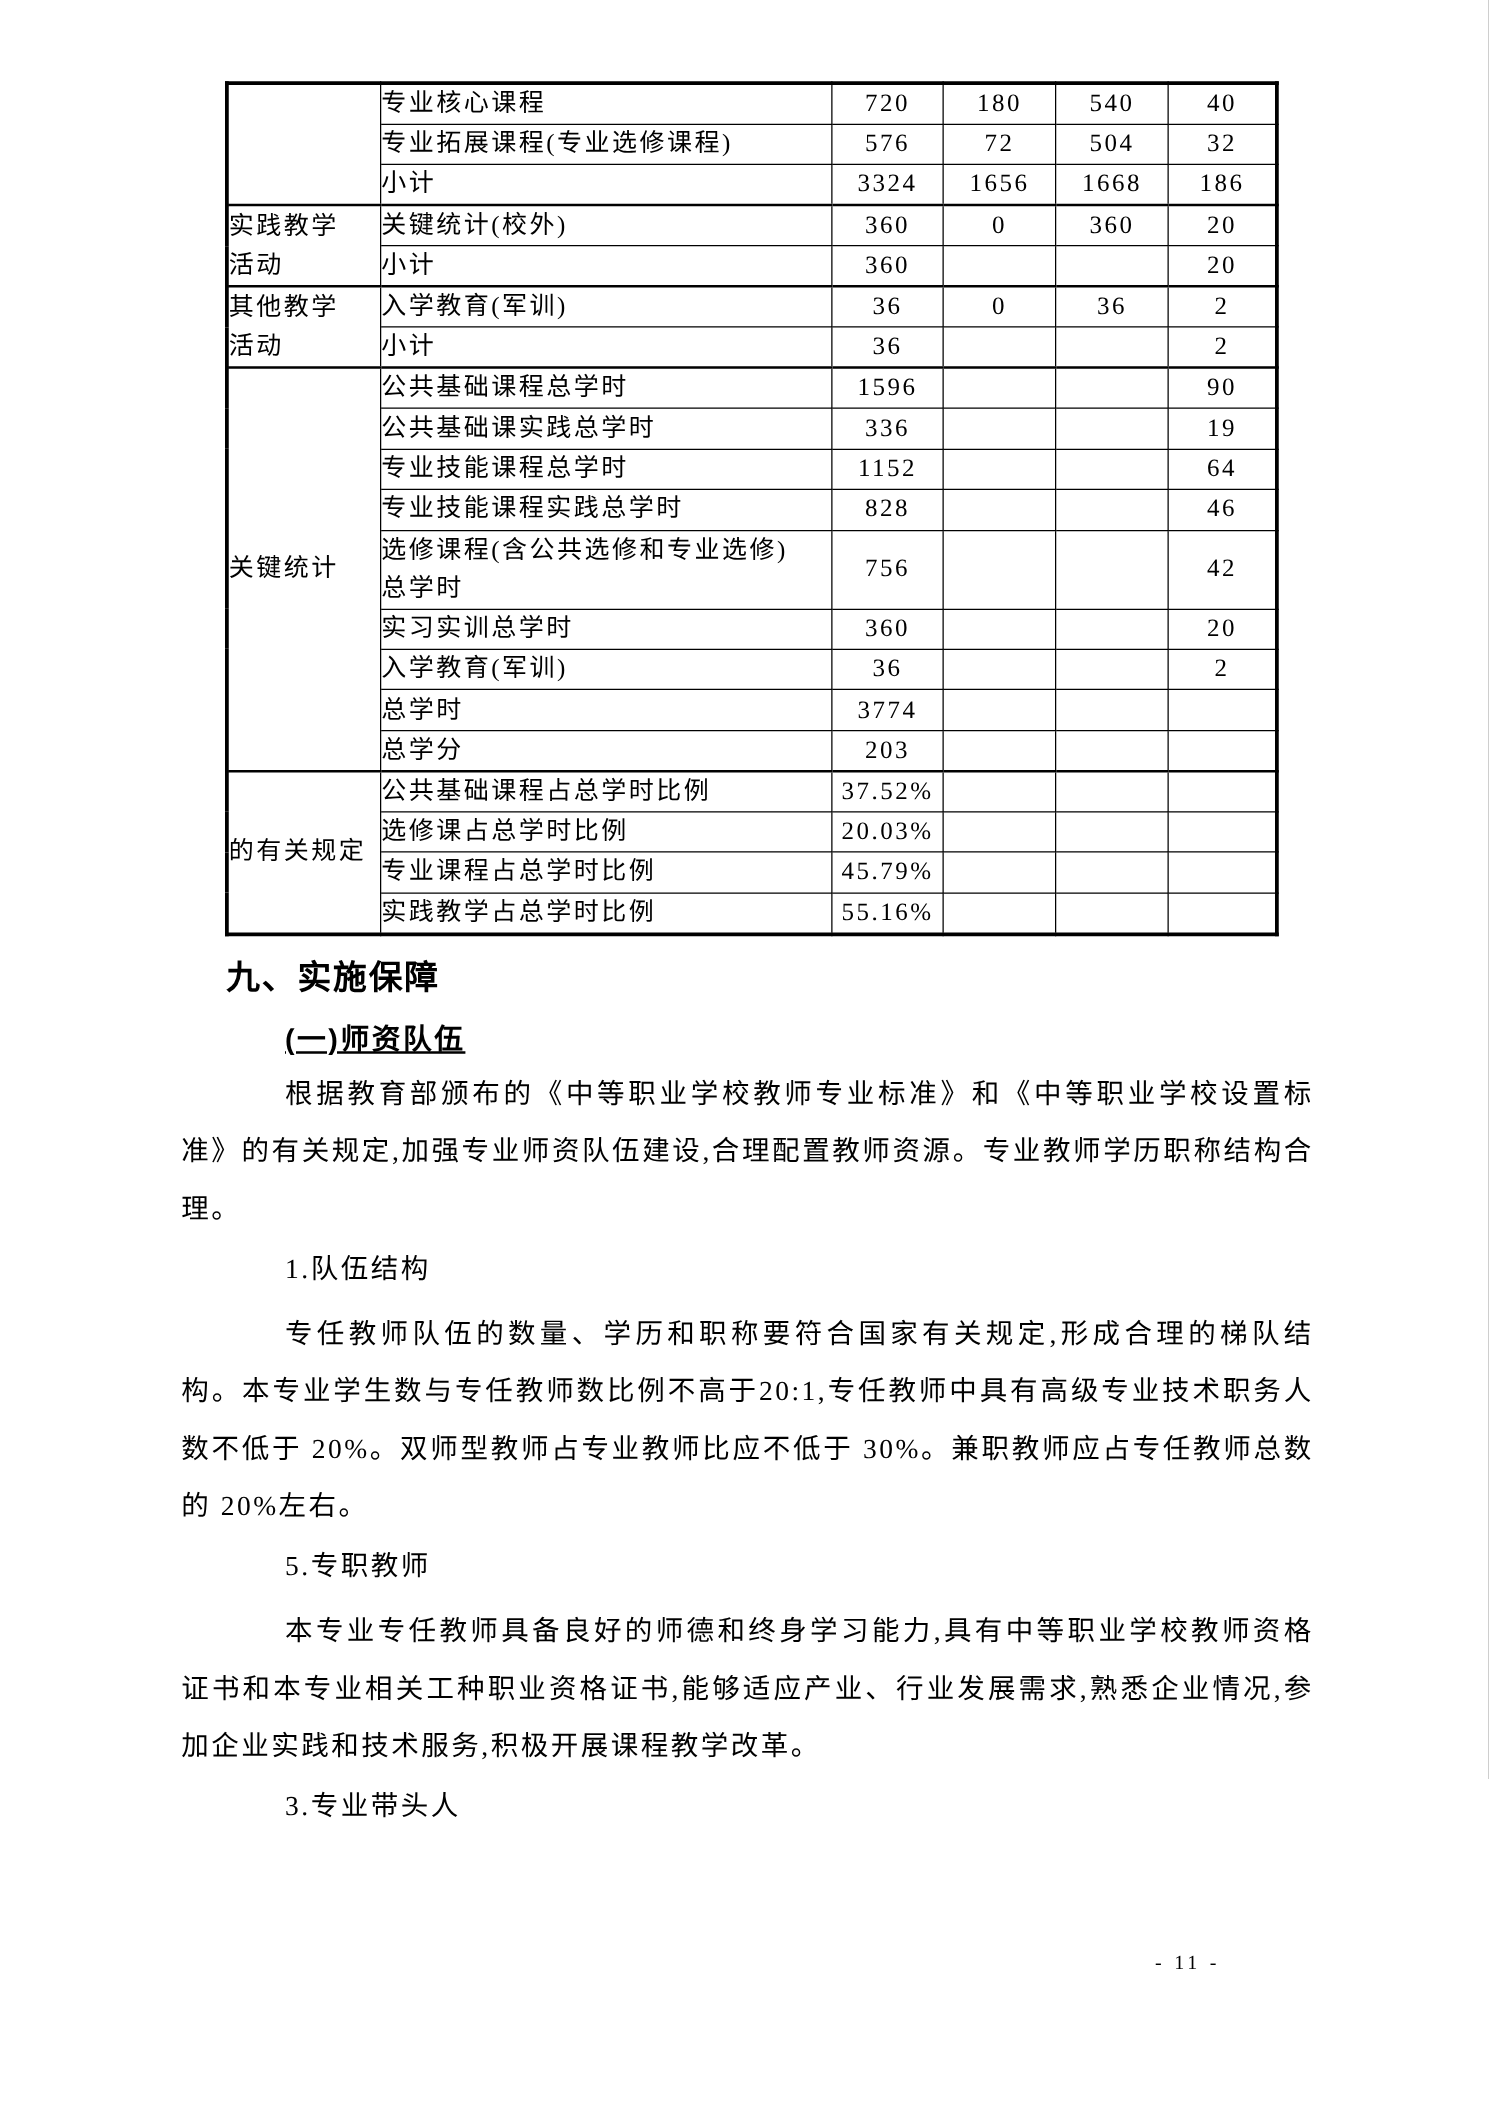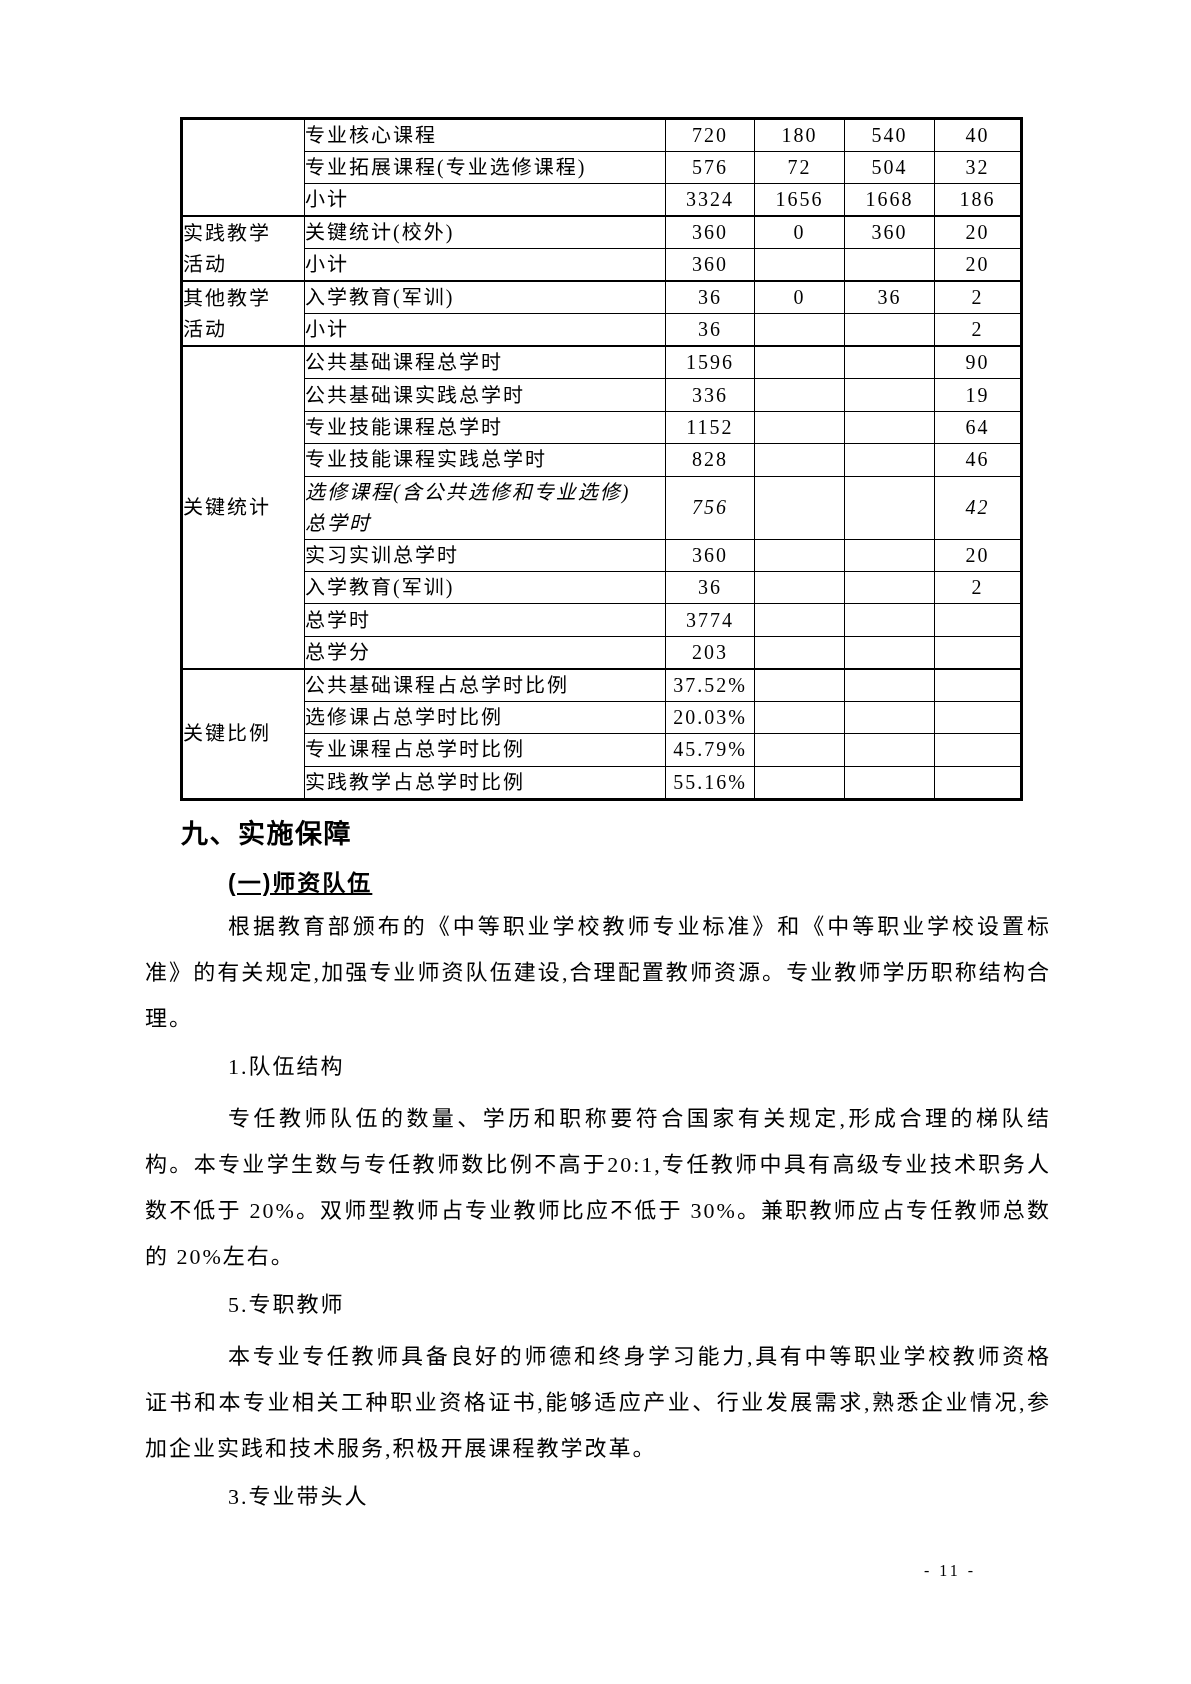--- a/index.html
+++ b/index.html
@@ -13,34 +13,34 @@
     overflow:hidden;
   }
   .content{
     position:absolute;left:145px;top:0;width:906px;
   }
 
   
   table.stats{
     border-collapse:collapse;
     table-layout:fixed;
-    margin:117px 0 0 35px;   
+    margin:65px 0 0 35px;   
     width:840px;
     border:3px solid #000;
   }
   table.stats td{
     border:1.8px solid #000;
     padding:0;
     font-size:20px;
     letter-spacing:2px;
     vertical-align:middle;
     overflow:hidden;
   }
   table.stats tr{height:32.4px;}
-  table.stats tr.tall{height:61px;font-style:italic;}
+  table.stats tr.tall{height:61px;}
   tr.group-start td{border-top:2.8px solid #000;}
   td.cat{
     padding-left:11px;
     white-space:pre-line;
     line-height:31px;
   }
   td.item{
     padding-left:11px;
     white-space:pre-line;
     line-height:31px;
@@ -225,21 +225,21 @@
         </tr>
         <tr>
           <td class="item">总学分</td>
           <td class="num">203</td>
           <td class="num"></td>
           <td class="num"></td>
           <td class="num"></td>
         </tr>
 
         <tr class="group-start">
-          <td class="cat" rowspan="4">关键比例</td>
+          <td class="cat" rowspan="4">的有关规定</td>
           <td class="item">公共基础课程占总学时比例</td>
           <td class="num">37.52%</td>
           <td class="num"></td>
           <td class="num"></td>
           <td class="num"></td>
         </tr>
         <tr>
           <td class="item">选修课占总学时比例</td>
           <td class="num">20.03%</td>
           <td class="num"></td>

